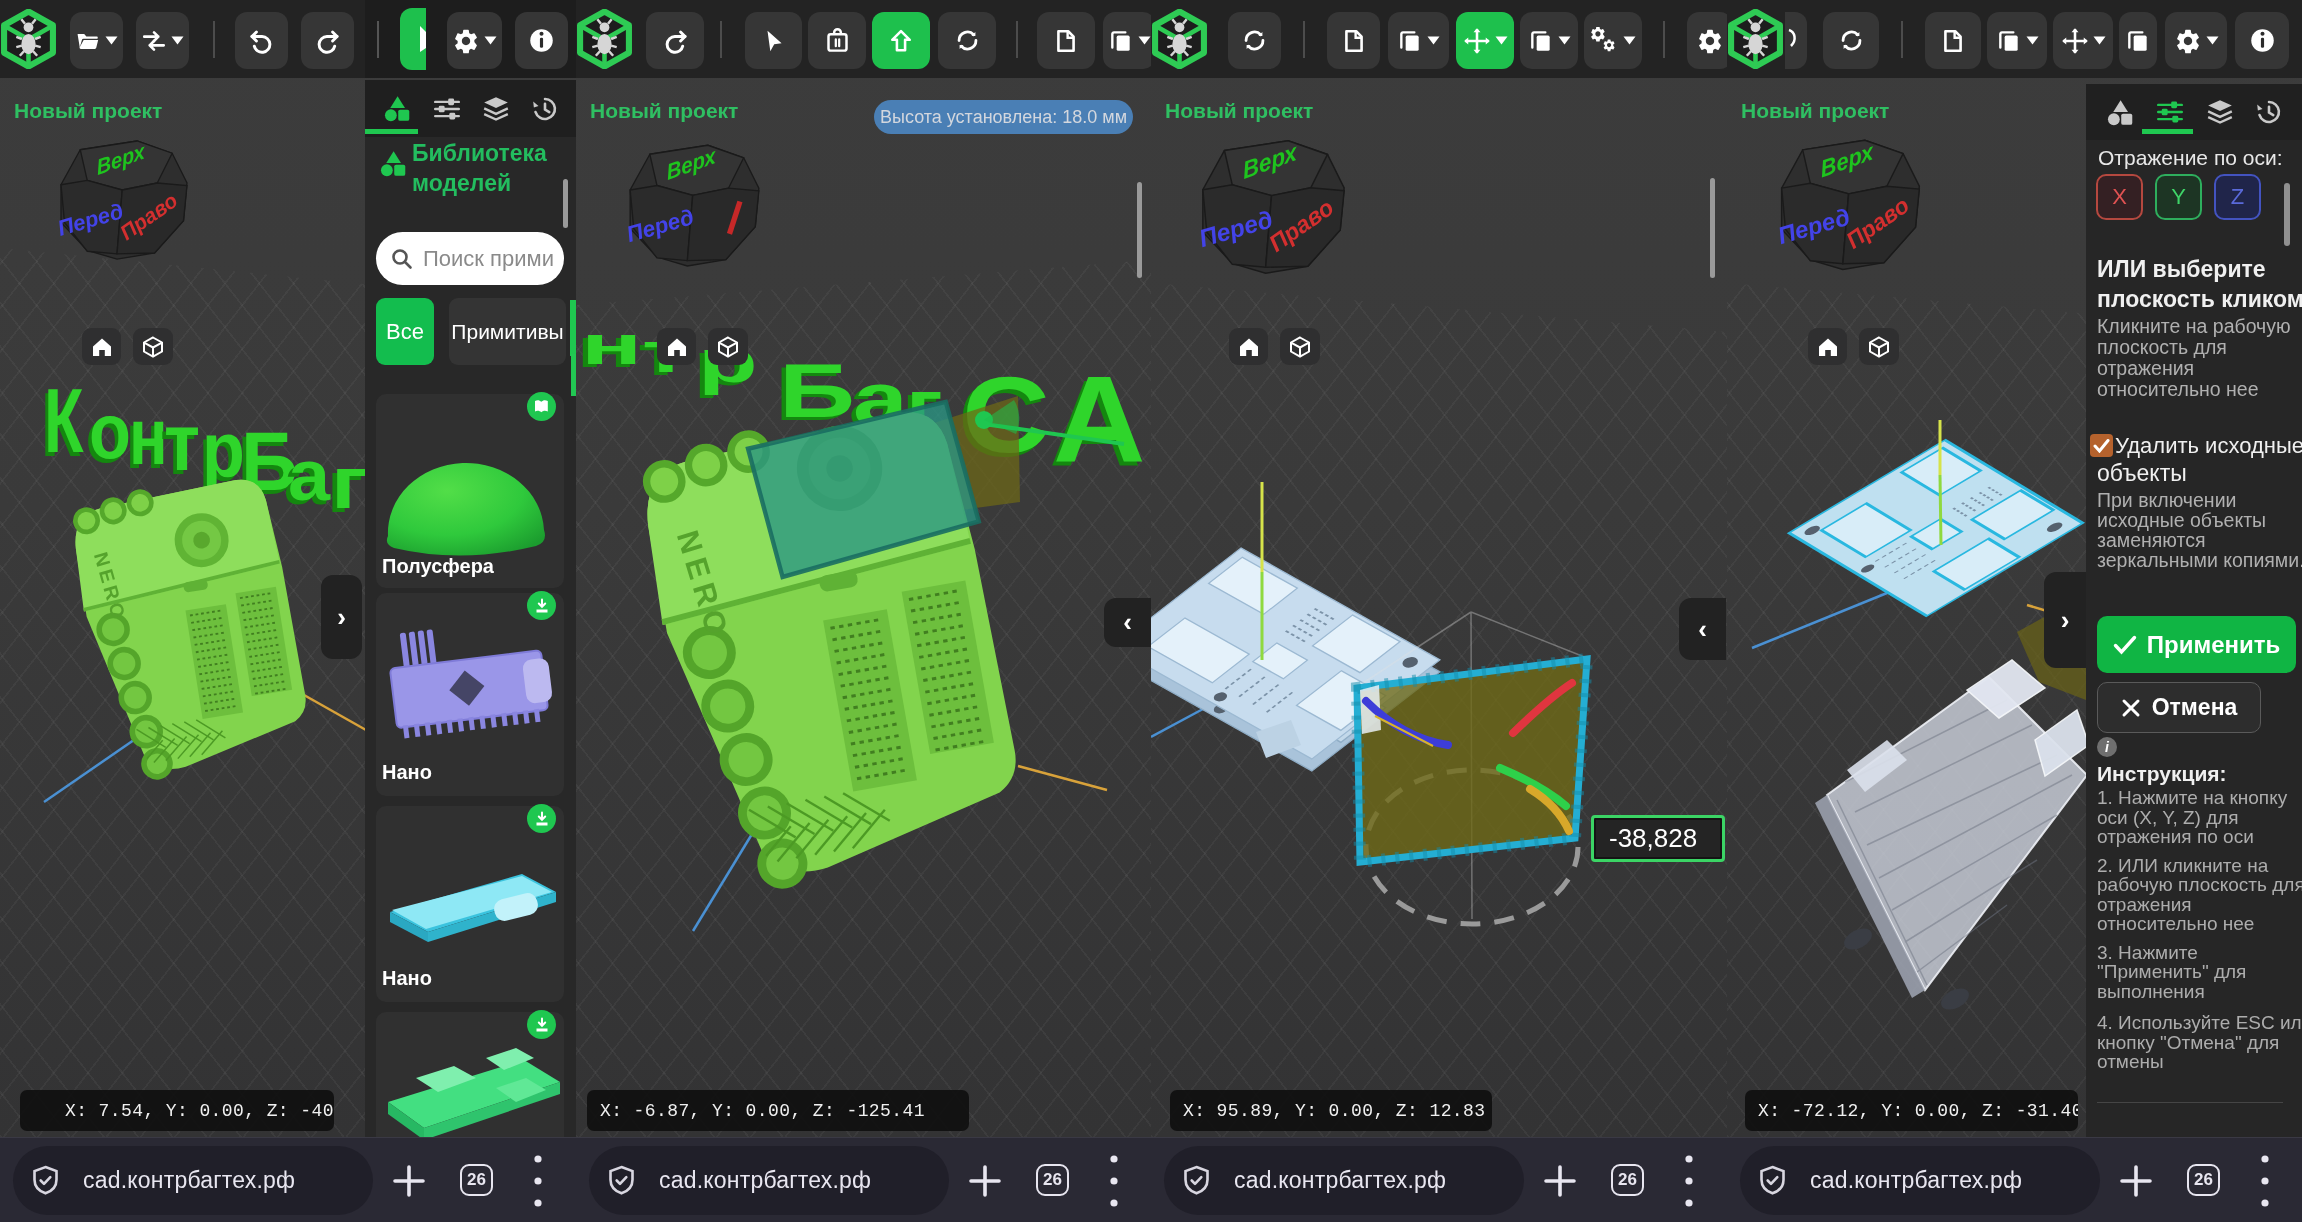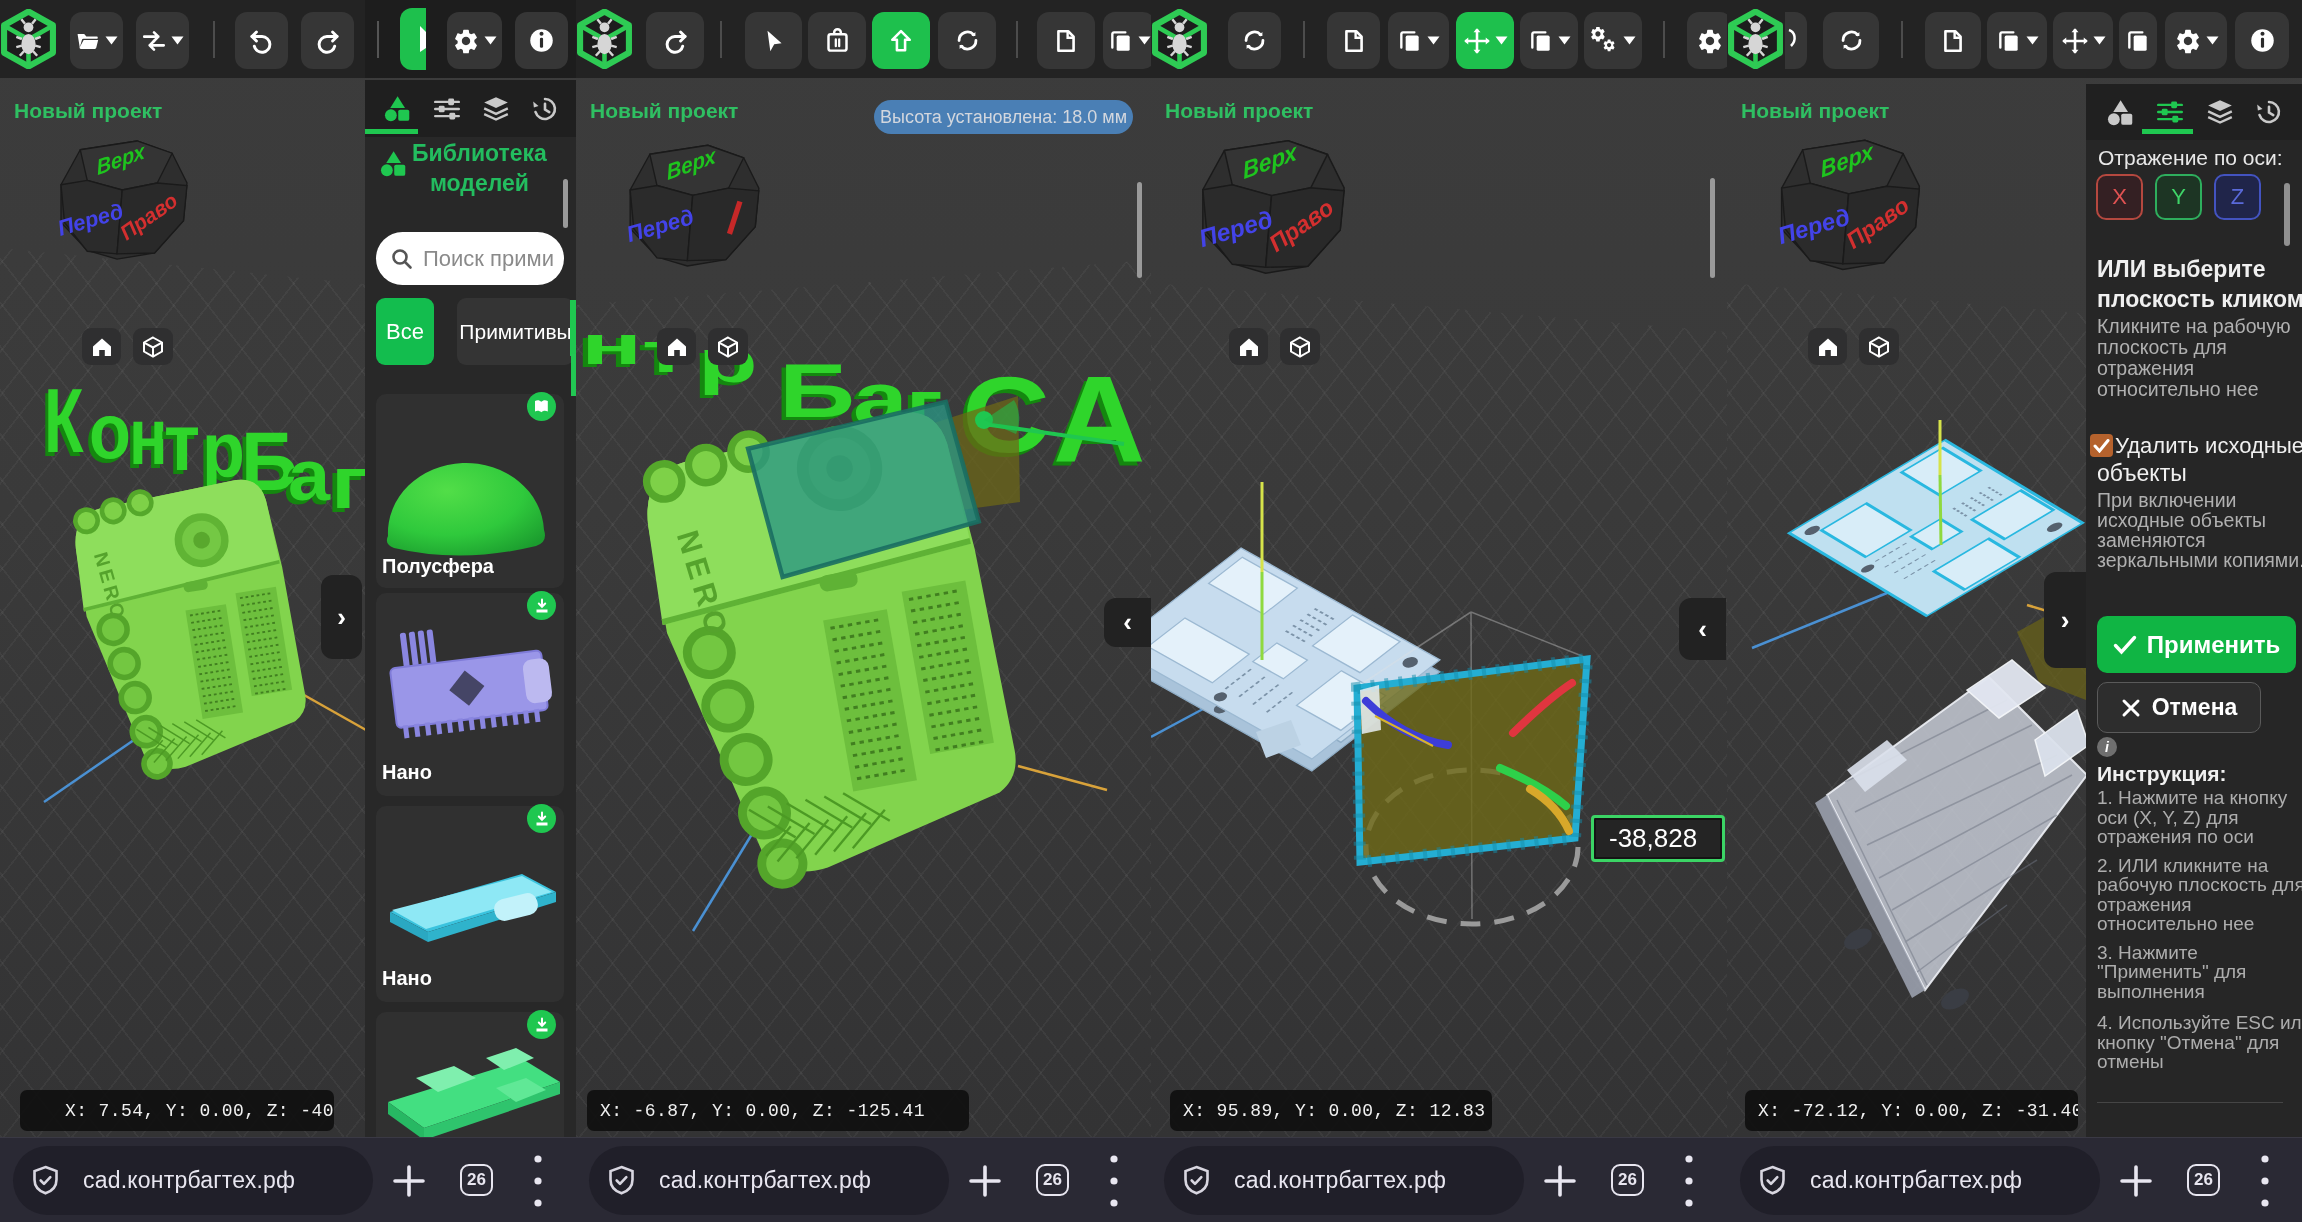--- a/index.html
+++ b/index.html
@@ -262,31 +262,31 @@
             <path d="M6.5 8.5 2.6 9.8 2 4.6z" fill="#c9c9c9"></path>
             <path d="M12 6.5v5l3.6 2.2" stroke="#c9c9c9" stroke-width="2.2" fill="none" stroke-linecap="round"></path>
           </svg>
         </div>
         <div style="position: absolute; left: 0px; top: 49px; width: 53px; height: 5px; background: rgb(31, 199, 80);"></div>
         <div style="position: absolute; left: 12px; top: 70px;"><svg width="32" height="27" viewBox="0 0 26 22">
             <path d="M13.5 1l6 9.5h-12z" fill="#1fc750"></path>
             <circle cx="8" cy="16.5" r="4.8" fill="#1fc750"></circle>
             <rect x="14" y="12" width="9" height="9" rx="1.5" fill="#1fc750"></rect>
           </svg></div>
-        <div style="position: absolute; left: 47px; top: 58px; color: rgb(35, 189, 95); font-size: 23px; font-weight: bold; line-height: 30px; text-align: center;">Библиотека<br>моделей</div>
+        <div style="position: absolute; left: 47px; top: 58px; color: rgb(35, 189, 95); font-size: 23px; font-weight: bold; line-height: 30px;">Библиотека<br>моделей</div>
         <div style="position: absolute; left: 198px; top: 99px; width: 5px; height: 49px; background: rgb(154, 154, 154); border-radius: 3px;"></div>
         <div style="position: absolute; left: 11px; top: 152px; width: 188px; height: 53px; background: rgb(255, 255, 255); border-radius: 27px; display: flex; align-items: center;">
           <svg width="24" height="24" viewBox="0 0 24 24" style="margin-left:14px">
             <circle cx="10" cy="10" r="6.5" fill="none" stroke="#555" stroke-width="2.6"></circle>
             <path d="M15 15l5.5 5.5" stroke="#555" stroke-width="2.6" stroke-linecap="round"></path>
           </svg>
           <span style="color:#8a8a8a;font-size:22px;margin-left:9px;">Поиск прими</span>
         </div>
         <div style="position: absolute; left: 11px; top: 218px; width: 58px; height: 67px; background: rgb(19, 189, 78); border-radius: 9px; color: rgb(255, 255, 255); font-size: 22px; display: flex; align-items: center; justify-content: center;">Все</div>
-        <div style="position: absolute; left: 92px; top: 218px; width: 117px; height: 67px; background: rgb(52, 52, 52); border-radius: 9px; color: rgb(255, 255, 255); font-size: 21px; display: flex; align-items: center; justify-content: center;">Примитивы</div>
+        <div style="position: absolute; left: 84px; top: 218px; width: 117px; height: 67px; background: rgb(52, 52, 52); border-radius: 9px; color: rgb(255, 255, 255); font-size: 21px; display: flex; align-items: center; justify-content: center;">Примитивы</div>
         <div style="position: absolute; left: 11px; top: 314px; width: 188px; height: 194px; background: rgb(48, 48, 48); border-radius: 10px;">
           <svg width="188" height="160" style="position:absolute;left:0;top:4px">
             <defs>
               <radialGradient id="hg" cx="38%" cy="30%" r="80%">
                 <stop offset="0%" stop-color="#52de48"></stop>
                 <stop offset="60%" stop-color="#2fc93c"></stop>
                 <stop offset="100%" stop-color="#1b9c2e"></stop>
               </radialGradient>
             </defs>
             <path d="M12 138 A78 70 0 1 1 168 132 Q172 144 160 148 Q86 166 18 150 Q8 146 12 138 Z" fill="url(#hg)"></path>

